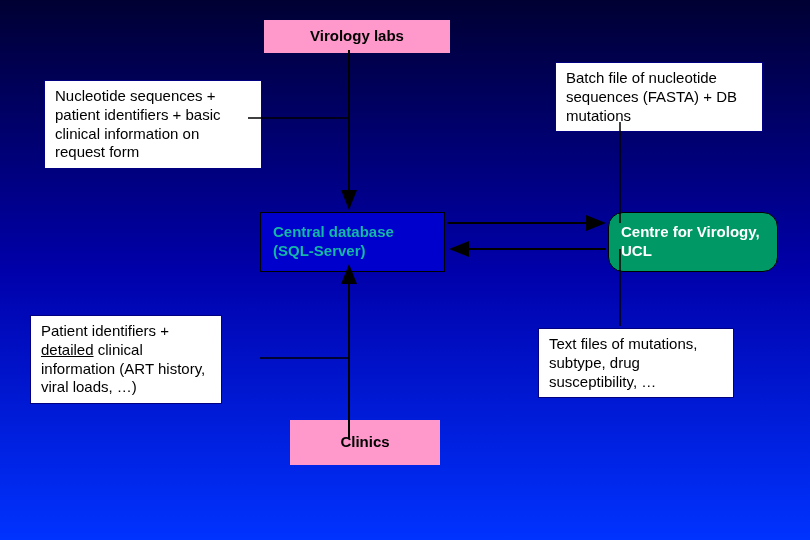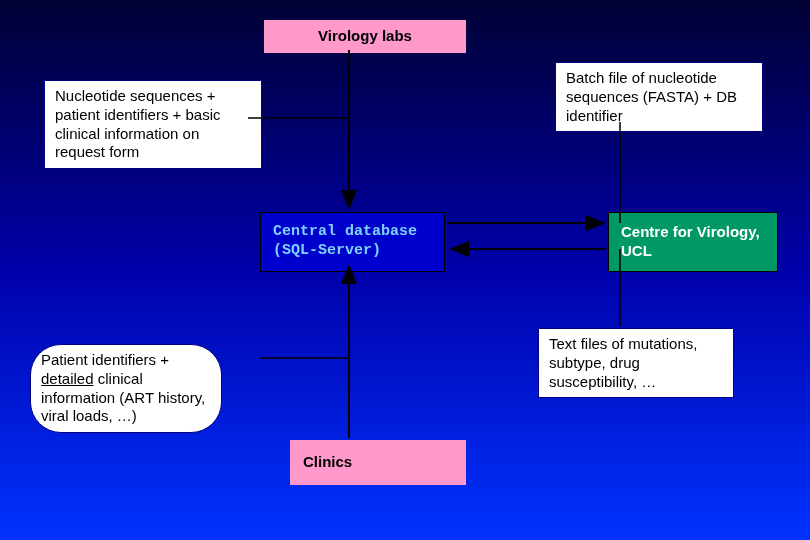--- a/index.html
+++ b/index.html
@@ -14,51 +14,51 @@
     .box {
       position: absolute;
       border-width: 1px;
       border-style: solid;
       padding: 6px 10px;
       font-size: 15px;
       line-height: 1.25;
     }
     .pink      { background: #FF99CC; border-color: #FF99CC; color: #000; }
     .whitebox  { background: #fff;    border-color: #000080;  color: #000; }
-    .bluebox   { background: #0000CC; border-color: #000;     color: #7dd3fc; font-family: Liberation Mono, monospace; }
-    .greenbox  { background: #009966; border-color: #000;     color: #fff; }
+    .bluebox   { background: #0000CC; border-color: #000;     color: #14b8a6; }
+    .greenbox  { background: #009966; border-color: #000;     color: #fff; border-radius: 15px; }
     .underline { text-decoration: underline; }
     .bold      { font-weight: bold; }
     svg.arrows {
       position: absolute;
       left: 0; top: 0;
       width: 810px; height: 540px;
       pointer-events: none;
     }
   </style>
 </head>
 <body>
 
-<div class="box pink bold" style="left:264px; top:20px; width:202px; text-align:center;">Virology labs</div>
+<div class="box pink bold" style="left:264px; top:20px; width:186px; text-align:center;">Virology labs</div>
 
 <div class="box whitebox" style="left:44px; top:80px; width:218px;">Nucleotide sequences + patient identifiers + basic clinical information on request form</div>
 
-<div class="box whitebox" style="left:555px; top:62px; width:208px;">Batch file of nucleotide sequences (FASTA) + DB identifier</div>
+<div class="box whitebox" style="left:555px; top:62px; width:208px;">Batch file of nucleotide sequences (FASTA) + DB mutations</div>
 
 <div class="box bluebox bold" style="left:260px; top:212px; width:185px; padding:10px 12px;">Central database (SQL-Server)</div>
 
 <div class="box greenbox bold" style="left:608px; top:212px; width:170px; padding:10px 12px;">Centre for Virology, UCL</div>
 
-<div class="box whitebox" style="left:30px; top:344px; width:192px;border-radius:31px;">
+<div class="box whitebox" style="left:30px; top:315px; width:192px;">
   <span>Patient identifiers + </span><span class="underline">detailed</span><span> clinical information (ART history, viral loads, …)</span>
 </div>
 
 <div class="box whitebox" style="left:538px; top:328px; width:196px;">Text files of mutations, subtype, drug susceptibility, …</div>
 
-<div class="box pink bold" style="left:290px; top:440px; width:176px; text-align:left; padding:12px;">Clinics</div>
+<div class="box pink bold" style="left:290px; top:420px; width:150px; text-align:center; padding:12px;">Clinics</div>
 
 <svg class="arrows">
   <defs>
     <marker id="arrowhead" markerWidth="10" markerHeight="8" refX="9" refY="4" orient="auto">
       <polygon points="0 0, 10 4, 0 8" fill="#000"></polygon>
     </marker>
   </defs>
 
   <line x1="349" y1="50" x2="349" y2="208" stroke="#000" stroke-width="2" marker-end="url(#arrowhead)"></line>
 

